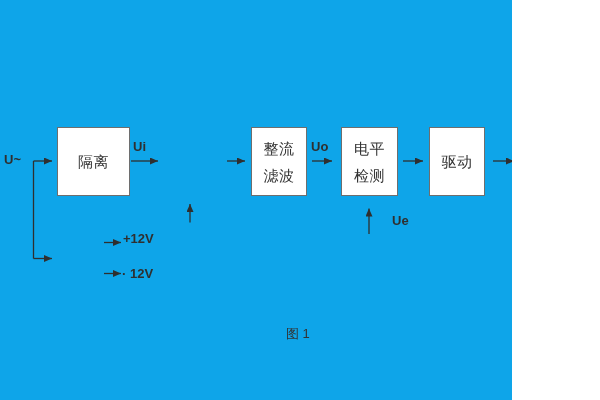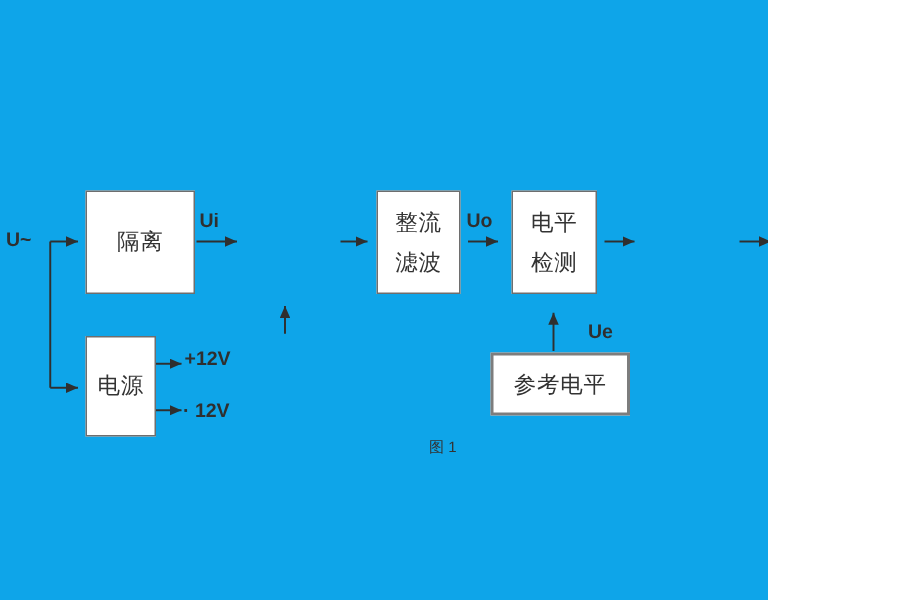--- a/index.html
+++ b/index.html
@@ -13,21 +13,21 @@
     border:1px solid #6e6e6e; background:#ffffff;
     display:flex; flex-direction:column; align-items:center; justify-content:center;
     color:#333333; font-size:15px; letter-spacing:0.5px; text-align:center;
   }
   .box span { display:block; line-height:27px; white-space:nowrap; }
   .box.ref { border-width:2px; border-color:#7d7d7d; }
   .sig {
     position:absolute; font-size:13px; font-weight:600; color:#2f2f2f;
     white-space:nowrap; line-height:14px;
   }
-  .caption { position:absolute; font-size:10px; color:#333333; white-space:nowrap; }
+  .caption { position:absolute; font-size:13px; color:#333333; white-space:nowrap;margin-top:34px; }
 </style>
 </head>
 <body>
 
 <div class="stage">
 
   <svg class="wires" viewBox="0 0 600 400" xmlns="http://www.w3.org/2000/svg">
     <defs>
       <marker id="ah" markerUnits="userSpaceOnUse" markerWidth="8" markerHeight="7" refX="8" refY="3.5" orient="auto">
         <path d="M0,0 L8,3.5 L0,7 Z" fill="#2f2f2f"></path>
@@ -57,30 +57,27 @@
   <div class="box" style="left:251px; top:127px; width:56px; height:69px">
     <span>整流</span>
     <span>滤波</span>
   </div>
 
   <div class="box" style="left:341px; top:127px; width:57px; height:69px">
     <span>电平</span>
     <span>检测</span>
   </div>
 
-
-
-  <div class="box" style="left:57px; top:224px; width:47px; height:67px">
-    <span>电源</span>
+  <div class="box" style="left:429px; top:127px; width:56px; height:69px">
+    <span>驱动</span>
   </div>
 
 
-  <div class="box ref" style="left:327px; top:235px; width:93px; height:42px">
-    <span>参考电平</span>
-  </div>
+
+
 
   <div class="sig" style="left:4px; top:153px">U~</div>
   <div class="sig" style="left:133px; top:140px">Ui</div>
   <div class="sig" style="left:311px; top:140px">Uo</div>
   <div class="sig" style="left:392px; top:214px">Ue</div>
   <div class="sig" style="left:123px; top:232px">+12V</div>
   <div class="sig" style="left:122px; top:267px">· 12V</div>
 
   <div class="caption" style="left:286px; top:291px">图 1</div>
 

